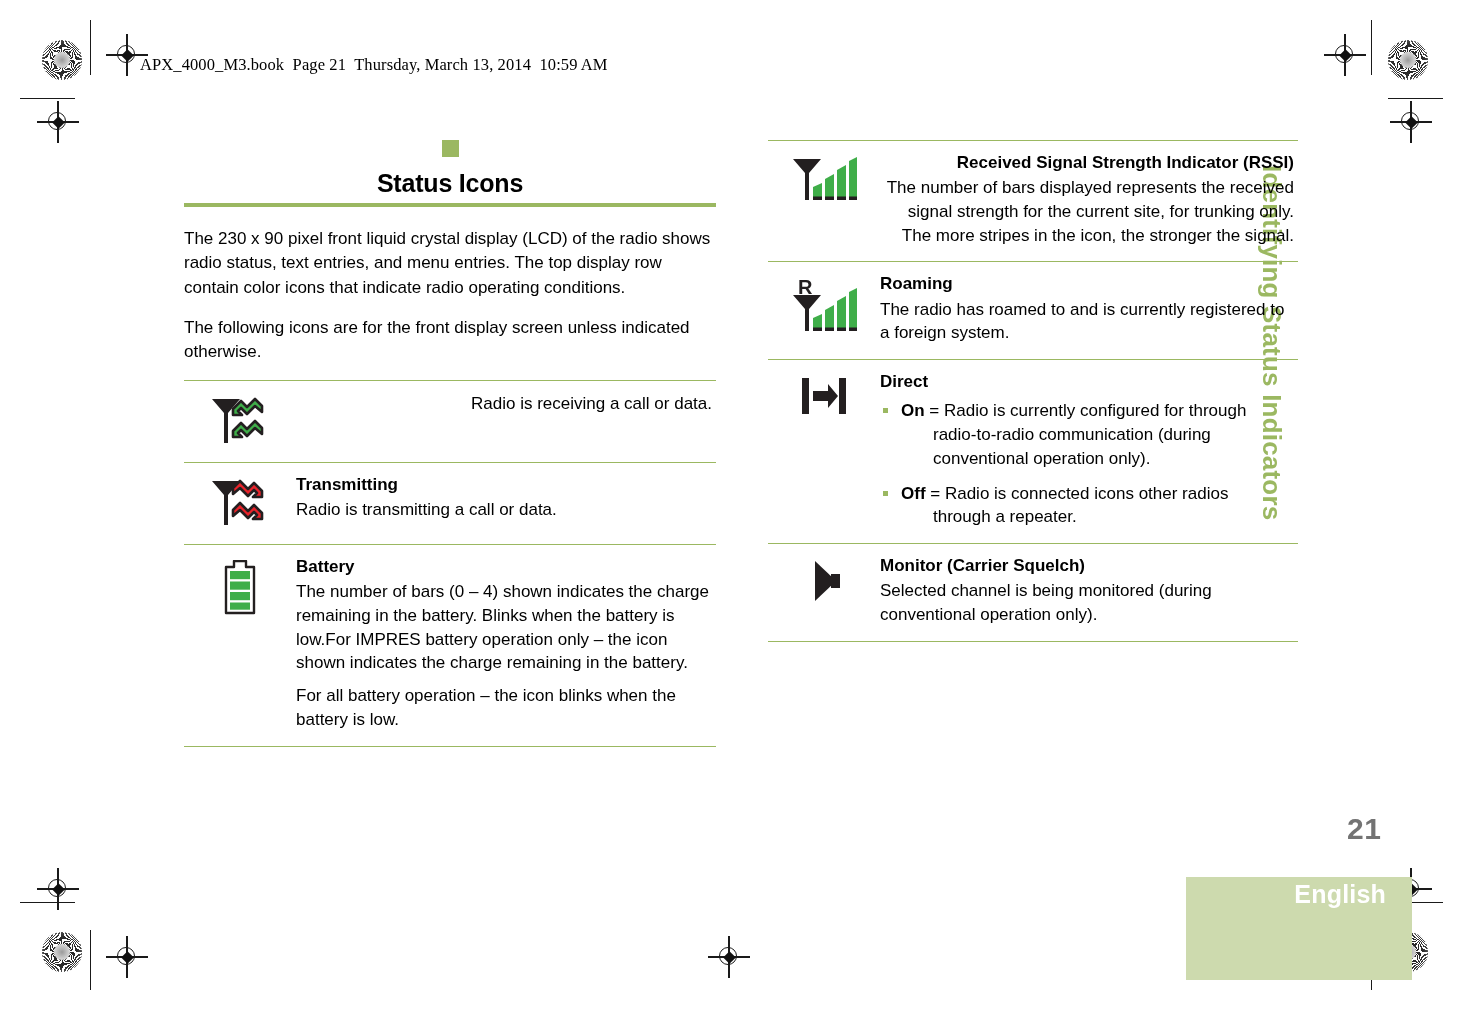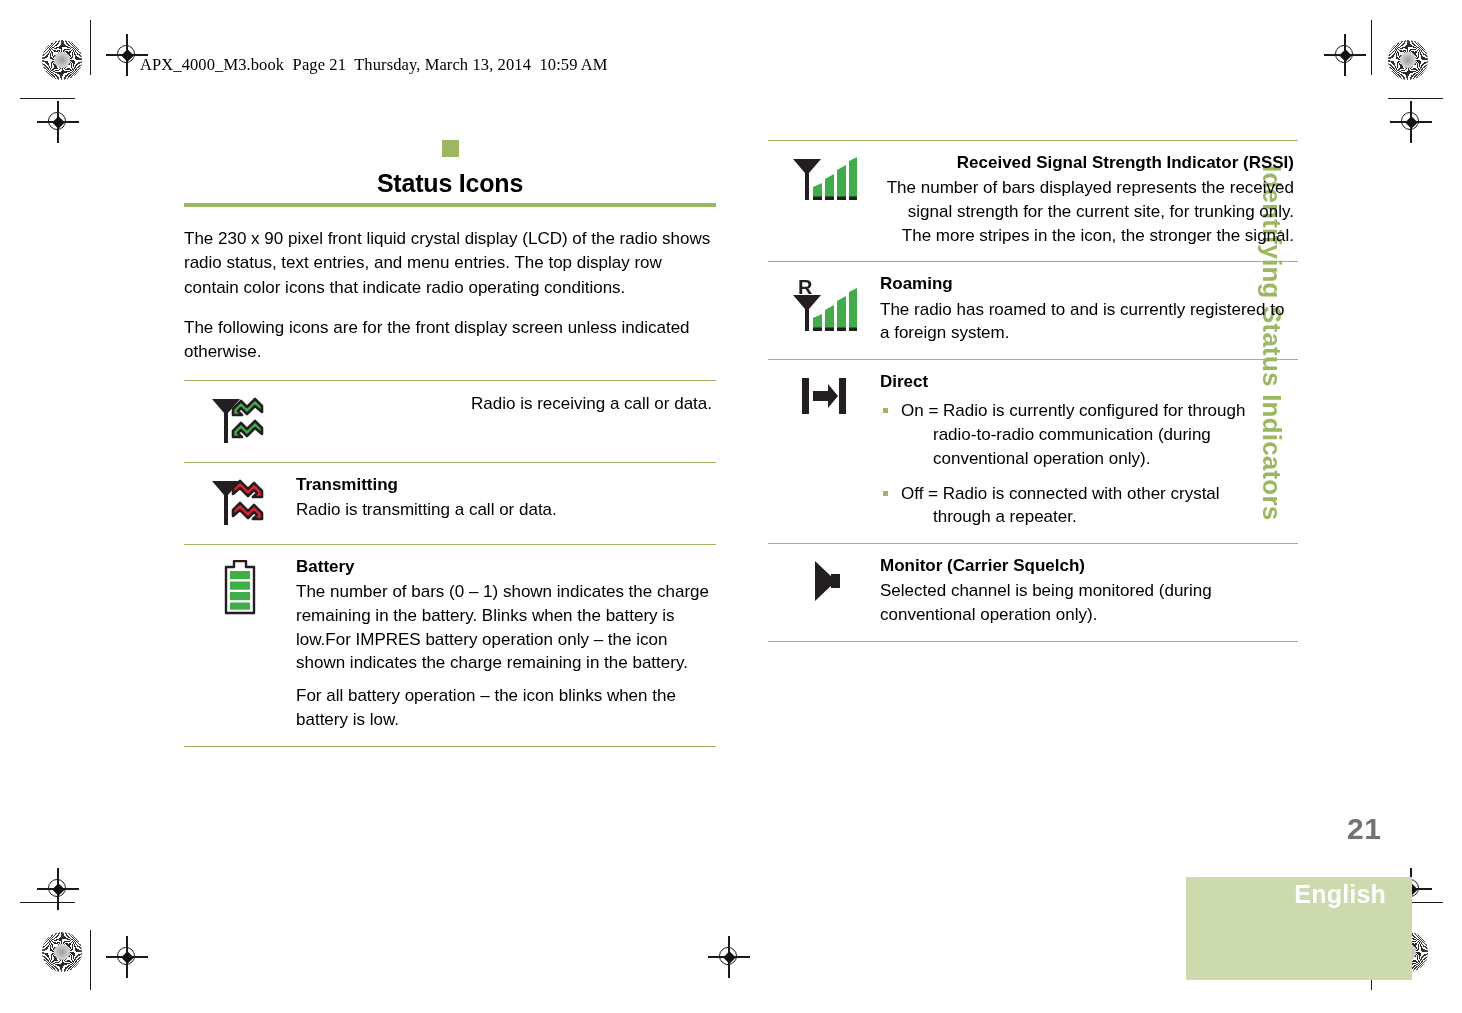--- a/index.html
+++ b/index.html
@@ -186,21 +186,21 @@
   .blist li::before {
     content: "";
     position: absolute;
     left: 3px;
     top: 9px;
     width: 5px;
     height: 5px;
     background: #9bb861;
   }
   .blist .hang { display: block; padding-left: 32px; text-indent: 0; }
-  .blist b { font-weight: normal; }
+  .blist b { font-weight: bold; }
 
   
   .pagenum {
     position: absolute;
     left: 1347px;
     top: 812px;
     font-size: 30px;
     font-weight: bold;
     color: #737373;
     letter-spacing: 0.5px;
@@ -358,21 +358,21 @@
         <svg width="40" height="56" viewBox="0 0 40 56">
           <path d="M14 1 L26 1 L26 7 L34 7 L34 53 L6 53 L6 7 L14 7 Z" fill="#ffffff" stroke="#231f20" stroke-width="2.4" stroke-linejoin="round"></path>
           <rect x="10" y="11" width="20" height="8.2" fill="#3fae49"></rect>
           <rect x="10" y="21.5" width="20" height="8.2" fill="#3fae49"></rect>
           <rect x="10" y="32" width="20" height="8.2" fill="#3fae49"></rect>
           <rect x="10" y="42.5" width="20" height="7.2" fill="#3fae49"></rect>
         </svg>
       </div>
       <div class="row-body">
         <div class="row-title">Battery</div>
-        <p class="row-text">The number of bars (0 – 1) shown indicates the charge remaining in the battery. Blinks when the battery is low.For IMPRES battery operation only – the icon shown indicates the charge remaining in the battery.</p>
+        <p class="row-text">The number of bars (0 – 4) shown indicates the charge remaining in the battery. Blinks when the battery is low.For IMPRES battery operation only – the icon shown indicates the charge remaining in the battery.</p>
         <p class="row-text">For all battery operation – the icon blinks when the battery is low.</p>
       </div>
     </div>
 
   </div>
 </div>
 
 <div class="col col-right">
   <div class="icon-table">
 
@@ -430,21 +430,21 @@
         </svg>
       </div>
       <div class="row-body">
         <div class="row-title">Direct</div>
         <ul class="blist">
           <li>
             <b>On</b><span> = Radio is currently configured for through</span>
             <span class="hang">radio-to-radio communication (during conventional operation only).</span>
           </li>
           <li>
-            <b>Off</b><span> = Radio is connected with other crystal</span>
+            <b>Off</b><span> = Radio is connected icons other radios</span>
             <span class="hang">through a repeater.</span>
           </li>
         </ul>
       </div>
     </div>
 
     <div class="row">
       <div class="row-icon">
         <svg width="46" height="44" viewBox="0 0 46 44">
           <path d="M14 2 L33 20 L33 24 L14 42 Z" fill="#231f20"></path>

